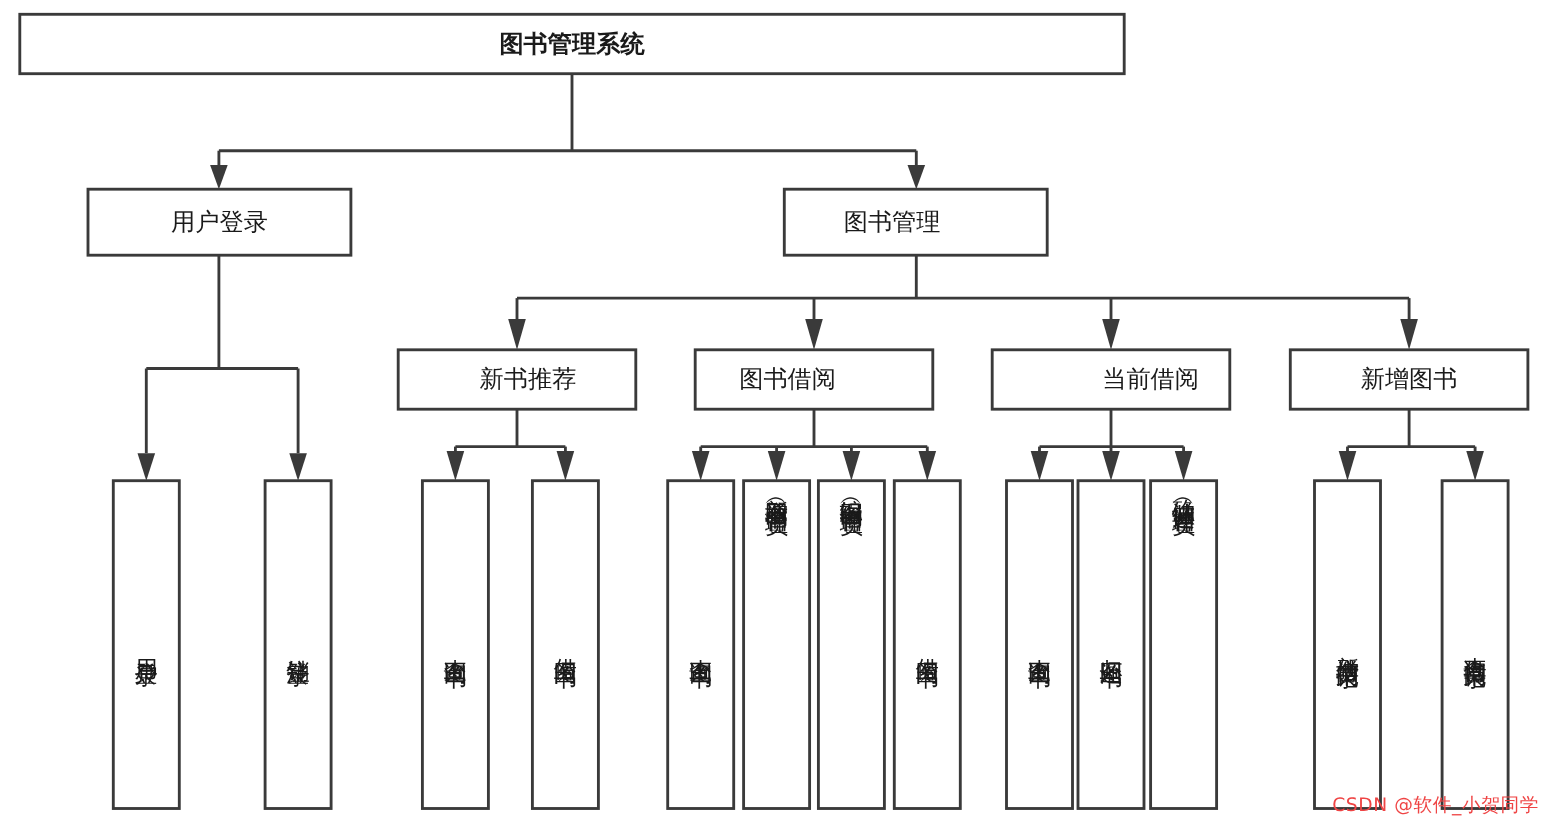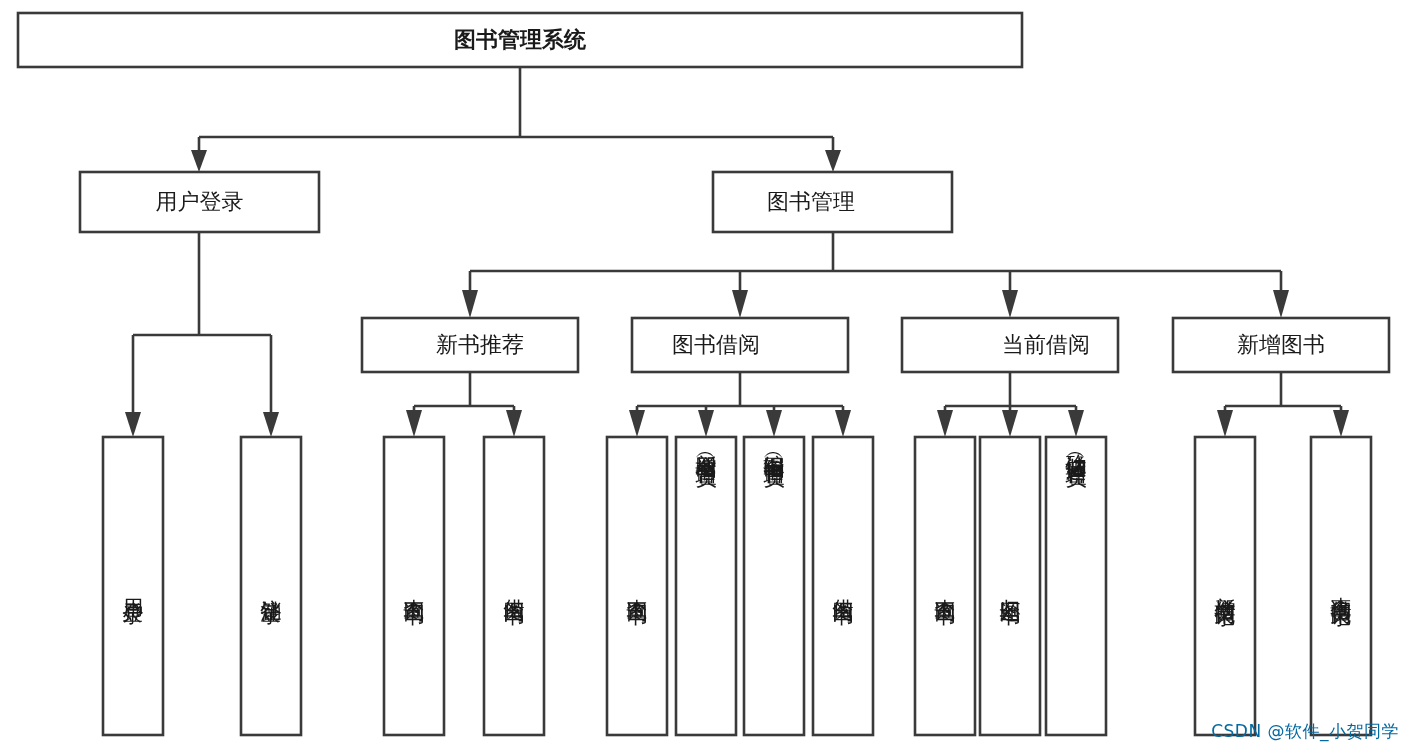--- a/index.html
+++ b/index.html
@@ -5,21 +5,21 @@
   html,body{margin:0;padding:0;background:#ffffff;}
   body{width:1405px;height:747px;overflow:hidden;
        font-family:"DejaVu Sans","Liberation Sans",sans-serif;}
   #diagram-root{position:relative;width:1405px;height:747px;background:#fff;}
   svg#tree{position:absolute;left:0;top:0;width:1405px;height:747px;}
   .node-box{fill:#ffffff;stroke:#3a3a3a;stroke-width:2.6;}
   .connector{stroke:#3a3a3a;stroke-width:2.6;fill:none;}
   .arrow-head{fill:#3a3a3a;stroke:none;}
   .watermark{position:absolute;right:6px;bottom:4px;
              font-family:"DejaVu Sans","Liberation Sans",sans-serif;
-             font-size:17px;color:#0369a1;white-space:nowrap;letter-spacing:0.5px;}
+             font-size:17px;color:#ef4444;white-space:nowrap;letter-spacing:0.5px;}
   .vlabel-wrap{position:absolute;display:flex;align-items:center;justify-content:center;
                pointer-events:none;}
   .vlabel{writing-mode:vertical-rl;text-orientation:upright;
           font-family:"DejaVu Sans","Liberation Sans",sans-serif;
           font-size:21px;line-height:1.05;color:#1a1a1a;letter-spacing:2px;
           white-space:nowrap;}
   .hlabel{position:absolute;display:flex;align-items:center;justify-content:center;
           font-family:"DejaVu Sans","Liberation Sans",sans-serif;
           font-size:22px;color:#1a1a1a;pointer-events:none;}
 </style>

